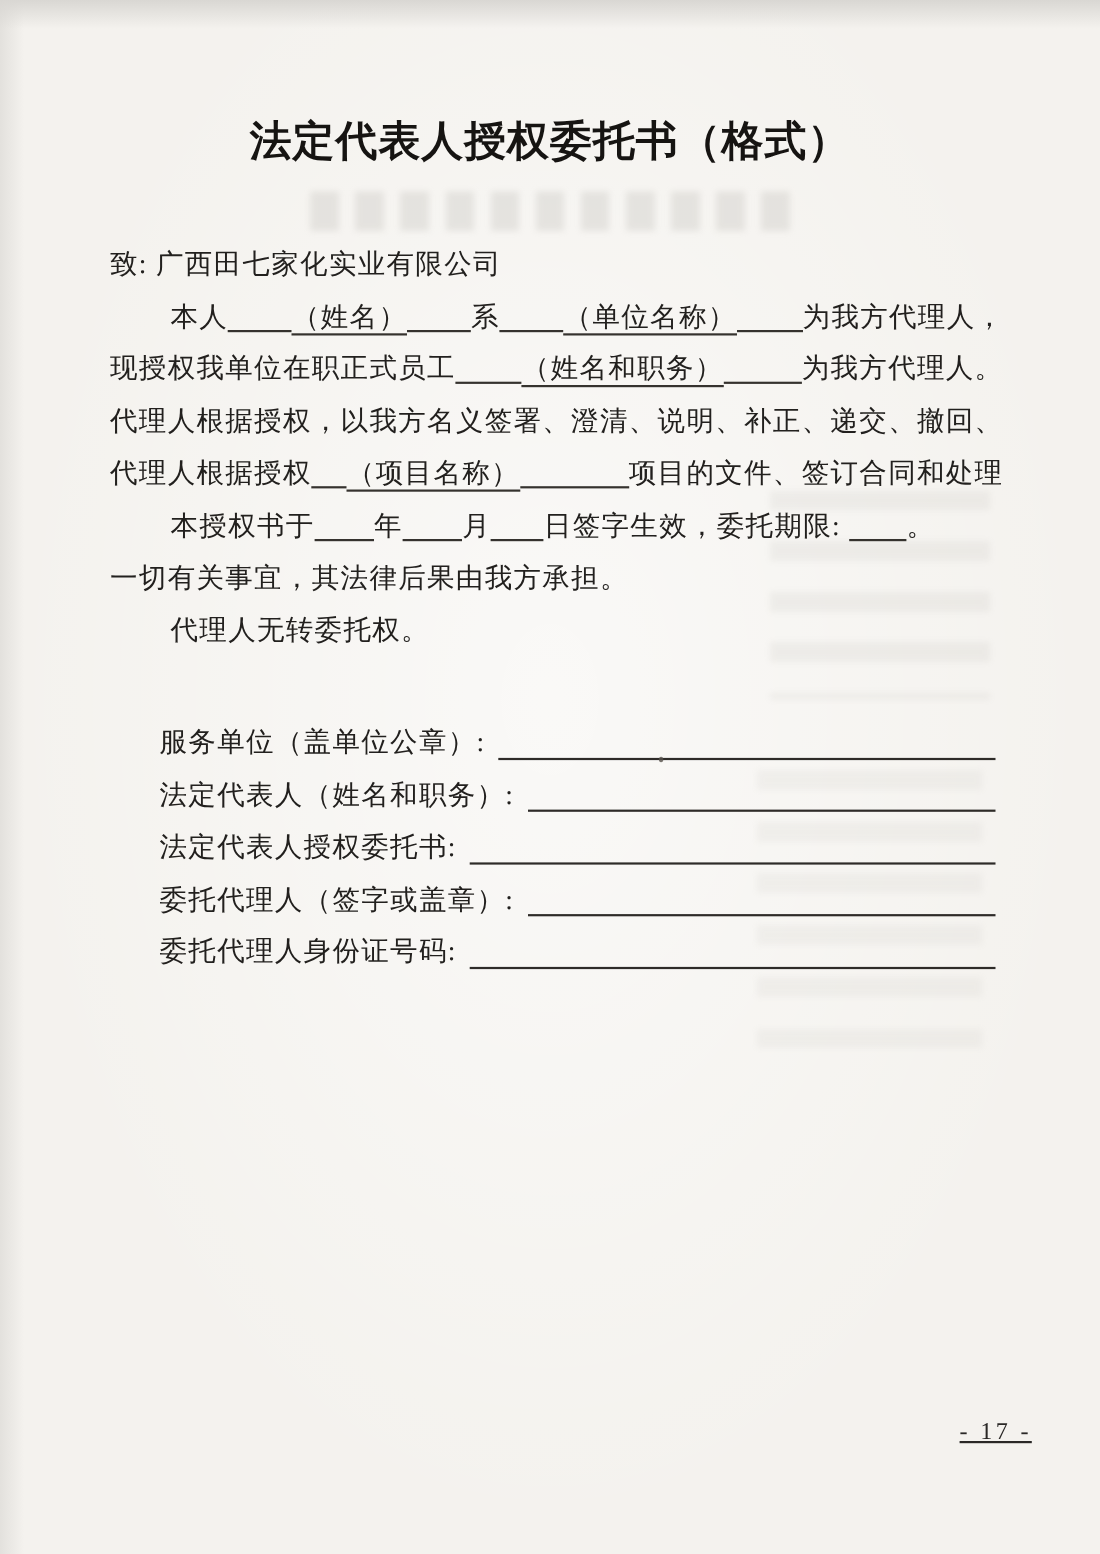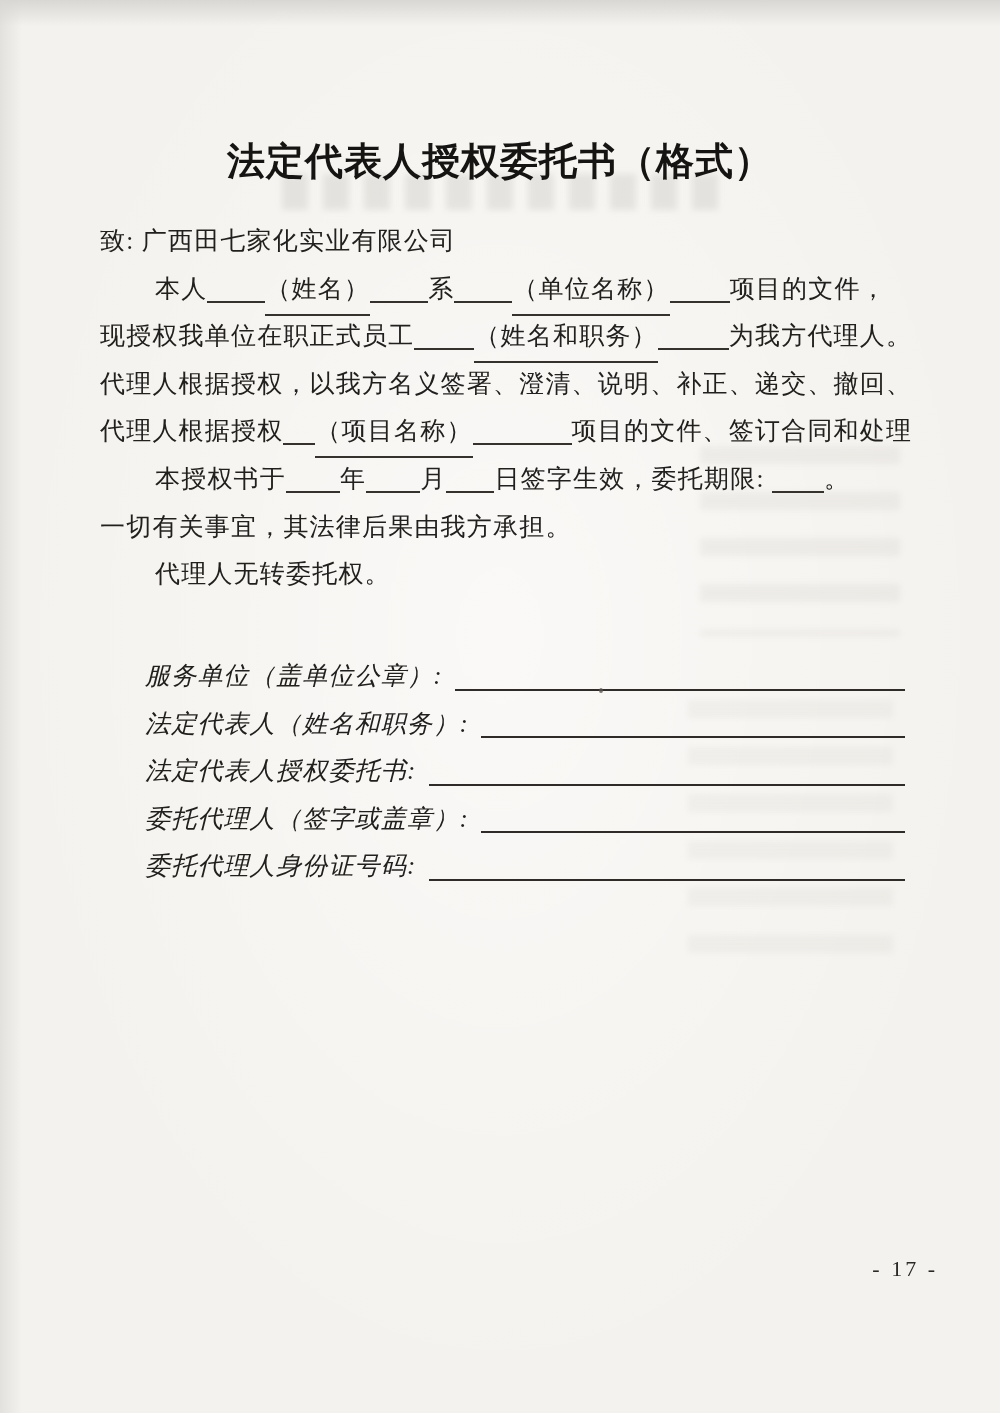--- a/index.html
+++ b/index.html
@@ -10,49 +10,50 @@
     background:#f4f2ee;
     background-image:
       linear-gradient(180deg, #d9d7d3 0, rgba(217,215,211,0) 26px),
       linear-gradient(90deg, #e3e1dd 0, rgba(227,225,221,0) 22px),
       radial-gradient(ellipse at 50% 45%, rgba(255,255,255,.55) 0%, rgba(255,255,255,0) 70%);
     font-family:"Liberation Serif","DejaVu Serif",serif;
     color:#22201e;
     overflow:hidden;
   }
   .title{
-    position:absolute;top:136px;left:0;width:100%;
+    position:absolute;top:103px;left:0;width:100%;
     margin:0;text-align:center;
     font-size:38px;font-weight:700;letter-spacing:1px;
     color:#161412;
   }
   .body{
     position:absolute;top:217px;left:100px;width:822px;
     font-size:25px;line-height:47.6px;letter-spacing:1.2px;
   }
   .para{white-space:nowrap;}
   .para.indent{padding-left:55px;}
-  .u{border-bottom:2px solid #35322e;padding-bottom:12px;}
+  .u{border-bottom:2px solid #35322e;padding-bottom:1px;}
   .blank{
     display:inline-block;height:20px;
     border-bottom:2px solid #35322e;
     vertical-align:-6px;
   }
   .sig-block{position:absolute;top:652px;left:145px;width:762px;}
-  .sig-row{display:flex;height:47.6px;font-style:italic;}
+  .sig-row{display:flex;height:47.6px;}
   .sig-label{line-height:47.6px;font-size:25px;letter-spacing:1.2px;white-space:nowrap;}
   .sig-line{
     flex:1;align-self:flex-end;
     margin:0 2px 9px 12px;
     border-bottom:2px solid #2e2b28;
   }
   .pagenum{
-    position:absolute;top:1256px;right:62px;
+    position:absolute;top:1288px;right:62px;
     font-size:22px;letter-spacing:3px;color:#2a2826;
     font-family:"Liberation Serif","DejaVu Serif",serif;
+    text-decoration:underline;
   }
   
   .ghost{position:absolute;filter:blur(3px);pointer-events:none;}
   .ghost-title{
     left:282px;top:174px;width:436px;height:36px;opacity:.28;
     background:repeating-linear-gradient(90deg, #b9b6b1 0 26px, rgba(185,182,177,0) 26px 41px);
   }
   .ghost-col-1{
     left:700px;top:446px;width:200px;height:190px;opacity:.10;
     background:repeating-linear-gradient(180deg, #9a978f 0 18px, rgba(154,151,143,0) 18px 46px);
@@ -73,21 +74,21 @@
 
   <div class="ghost ghost-title"></div>
   <div class="ghost ghost-col-1"></div>
   <div class="ghost ghost-col-2"></div>
 
   <h1 class="title">法定代表人授权委托书（格式）</h1>
 
   <div class="body">
     <div class="para">致: 广西田七家化实业有限公司</div>
     <div>
-        <div class="para indent"><span>本人</span><span class="blank" style="width: 58px;"></span><span class="u">（姓名）</span><span class="blank" style="width: 58px;"></span><span>系</span><span class="blank" style="width: 58px;"></span><span class="u">（单位名称）</span><span class="blank" style="width: 60px;"></span><span>项目的文件，</span></div>
+        <div class="para indent"><span>本人</span><span class="blank" style="width: 58px;"></span><span class="u">（姓名）</span><span class="blank" style="width: 58px;"></span><span>系</span><span class="blank" style="width: 58px;"></span><span class="u">（单位名称）</span><span class="blank" style="width: 60px;"></span><span>为我方代理人，</span></div>
         <div class="para"><span>现授权我单位在职正式员工</span><span class="blank" style="width: 60px;"></span><span class="u">（姓名和职务）</span><span class="blank" style="width: 71px;"></span><span>为我方代理人。</span></div>
         <div class="para"><span>代理人根据授权，以我方名义签署、澄清、说明、补正、递交、撤回、</span></div>
         <div class="para"><span>代理人根据授权</span><span class="blank" style="width: 32px;"></span><span class="u">（项目名称）</span><span class="blank" style="width: 99px;"></span><span>项目的文件、签订合同和处理</span></div>
         <div class="para indent"><span>本授权书于</span><span class="blank" style="width: 54px;"></span><span>年</span><span class="blank" style="width: 54px;"></span><span>月</span><span class="blank" style="width: 48px;"></span><span>日签字生效，委托期限: </span><span class="blank" style="width: 52px;"></span><span>。</span></div>
         <div class="para"><span>一切有关事宜，其法律后果由我方承担。</span></div>
         <div class="para indent"><span>代理人无转委托权。</span></div>
       </div>
   </div>
 
   <div class="sig-block">

